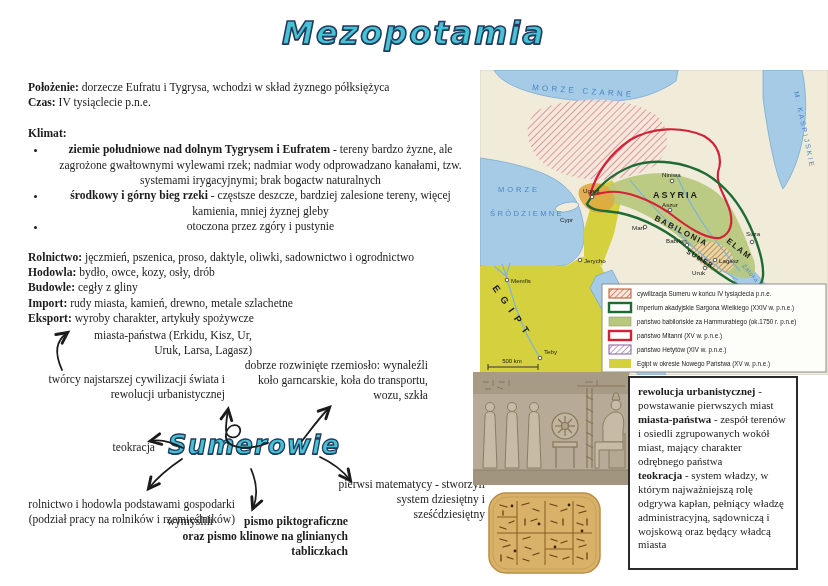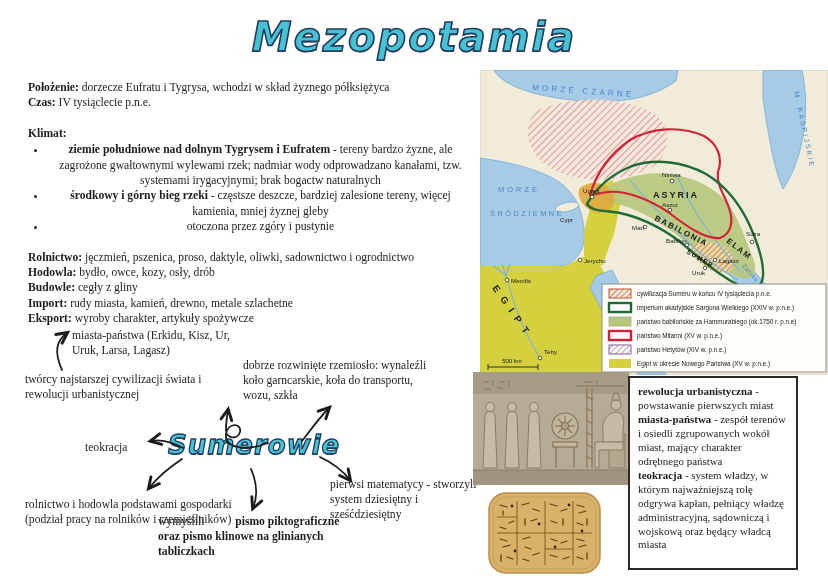--- a/index.html
+++ b/index.html
@@ -3,35 +3,35 @@
 <meta charset="utf-8">
 <style>
   * { margin:0; padding:0; box-sizing:border-box; }
   html,body { width:828px; height:586px; background:#ffffff; overflow:hidden;
               font-family:"Liberation Serif", serif; color:#1c1c1c; }
 
   
   .page-title {
     position:absolute; top:14px; left:0; width:100%; text-align:center;
     font-family:"DejaVu Sans", sans-serif; font-style:italic; font-weight:900;
-    font-size:40px; letter-spacing:2px; color:#45c2d4;
+    font-size:32px; letter-spacing:2px; color:#45c2d4;
     -webkit-text-stroke:1.6px #243a5e;
     text-shadow:0 1px 0 #243a5e;
   }
 
   
   .notes { position:absolute; left:28px; top:80px; width:444px;
            font-size:11.6px; line-height:1.33; }
   .notes b { font-weight:700; }
   .gap { height:15px; }
   .notes ul { list-style:disc; padding-left:19px; margin:1px 0 0 0;text-align:center; }
   .notes li { padding-left:2px; margin:0; }
 
   
-  .mm-node { position:absolute; text-align:left; font-size:11.6px; line-height:1.3; }
+  .mm-node { position:absolute; text-align:right; font-size:11.6px; line-height:1.3; }
   .mm-node b { font-weight:700;margin-left:28px; }
   .mm-center {
     position:absolute; left:168px; top:430px; width:160px; text-align:center;
     font-family:"DejaVu Sans", sans-serif; font-style:italic; font-weight:900;
     font-size:26px; letter-spacing:1px; color:#45c2d4;
     -webkit-text-stroke:1.3px #243a5e; text-shadow:0 1px 0 #243a5e;
   }
   svg.arrows { position:absolute; left:0; top:0; width:828px; height:586px; pointer-events:none; }
 
   
@@ -351,21 +351,21 @@
     <circle cx="82" cy="14" r="1.4"></circle>
         <circle cx="28" cy="60" r="1.4"></circle>
     <circle cx="68" cy="56" r="1.4"></circle>
         <circle cx="95" cy="40" r="1.4"></circle>
   </g>
 </svg>
 </div>
 
 <div class="defbox">
   <div>
-    <b>rewolucja urbanistyczna</b><span> - powstawanie pierwszych miast</span>
+    <b>rewolucja urbanistycznej</b><span> - powstawanie pierwszych miast</span>
   </div>
   <div>
     <b>miasta-państwa</b><span> - zespół terenów i osiedli zgrupowanych wokół miast, mający charakter odrębnego państwa</span>
   </div>
   <div>
     <b>teokracja</b><span> - system władzy, w którym najważniejszą rolę odgrywa kapłan, pełniący władzę administracyjną, sądowniczą i wojskową oraz będący władcą miasta</span>
   </div>
 </div>
 
 </body></html>

